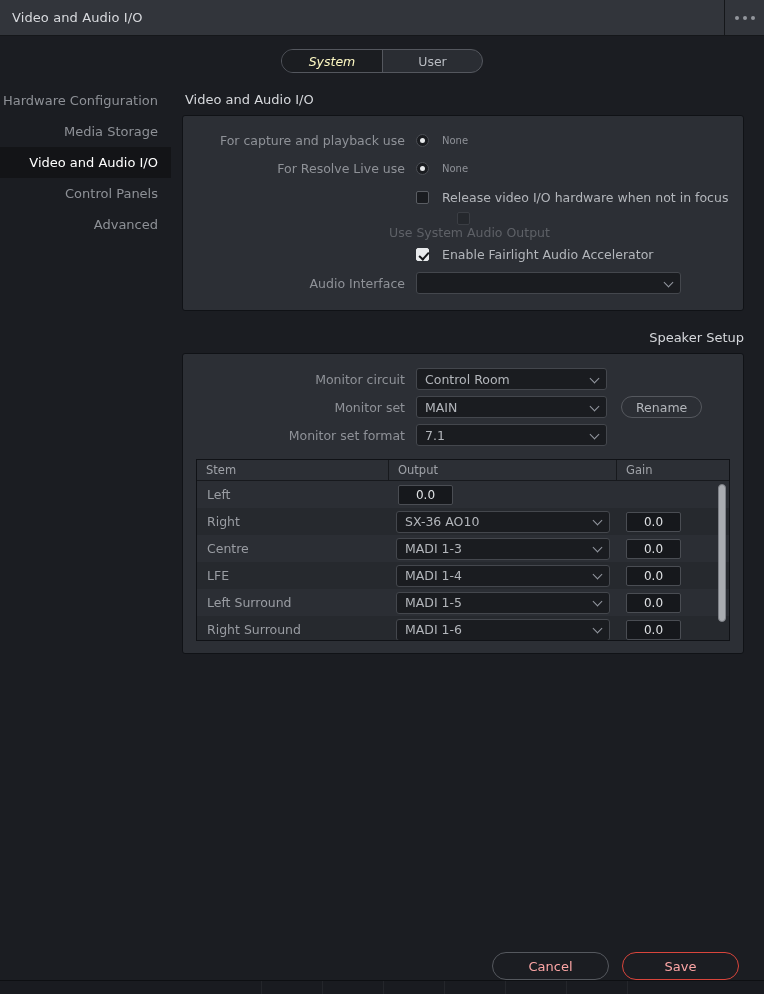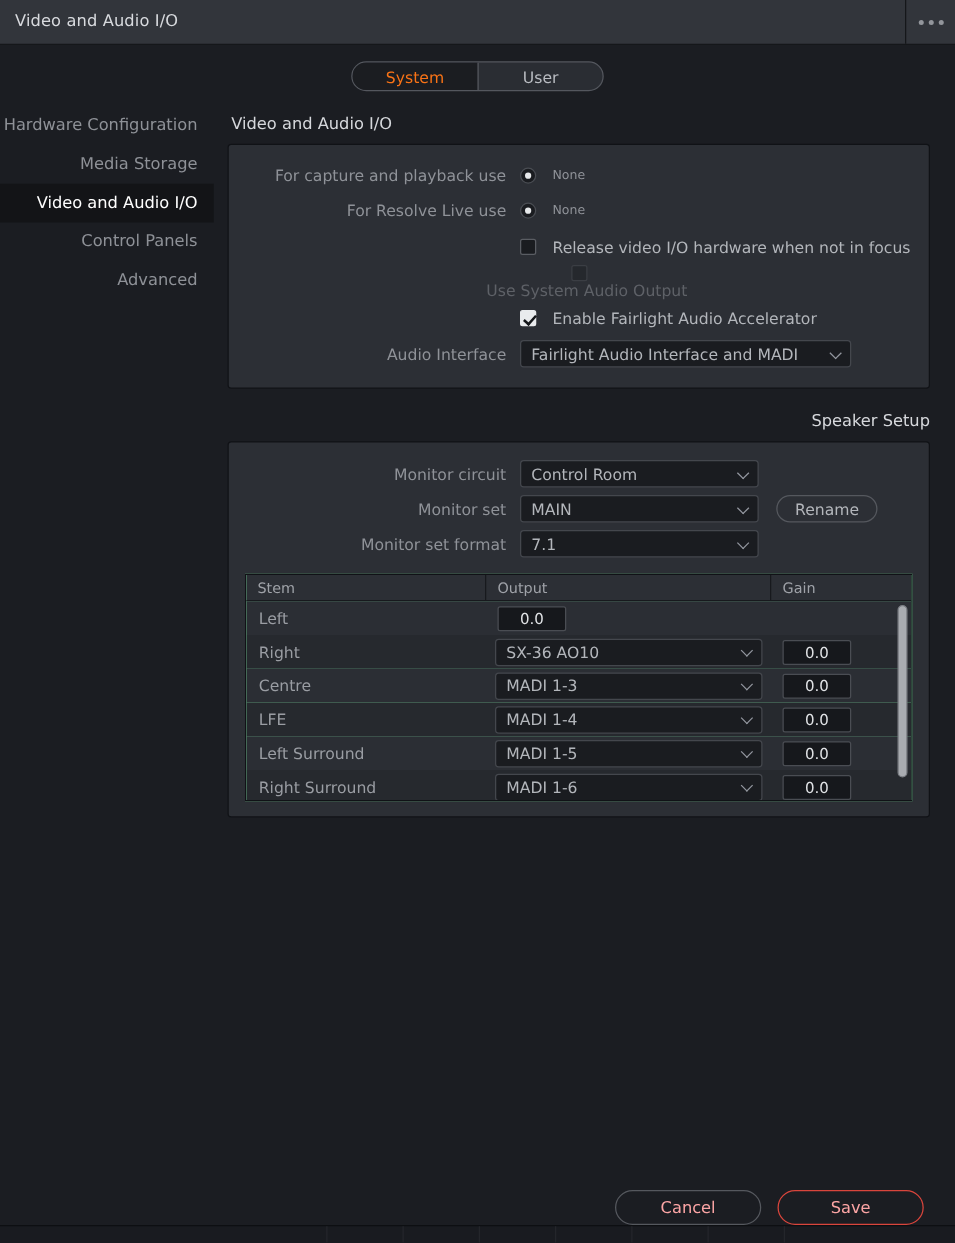--- a/index.html
+++ b/index.html
@@ -36,21 +36,21 @@
   .seg {
     display: flex; height: 24px;
     border: 1px solid #54575e; border-radius: 12px; overflow: hidden;
     background: #2a2d33;
   }
   .seg-btn {
     width: 100px; height: 100%;
     display: flex; align-items: center; justify-content: center;
     font-size: 12.5px; color: #b9bcc2; background: transparent;
   }
-  .seg-btn.active { background: #1b1d21; color: #f97316; }
+  .seg-btn.active { background: #1b1d21; color: #fef9c3; font-style: italic; }
   .seg-btn:not(.active) { border-left: 1px solid #54575e; }
 
   
   .sidebar {
     position: absolute; left: 0; top: 85px; width: 171px;
   }
   .side-item {
     height: 31px; display: flex; align-items: center; justify-content: flex-end;
     padding-right: 13px; font-size: 13px; color: #8e9197;
   }
@@ -126,21 +126,21 @@
     height: 22px; padding: 0 14px; border-radius: 11px;
     border: 1px solid #55585e; background: transparent;
     display: flex; align-items: center; justify-content: center;
     font-size: 12.5px; color: #b3b6bb; margin-left: 14px;
   }
 
   
   .tbl-wrap {
     margin: 10px 13px 0 13px; height: 182px;
     border: 1px solid #101216;
-    background: #86efac;
+    background: #f0abfc;
     position: relative; overflow: hidden;
   }
   .thead {
     display: flex; height: 21px; background: #2c2f35;
     border-bottom: 1px solid #17191d;
   }
   .th {
     font-size: 11.5px; color: #9fa2a8;
     display: flex; align-items: center; padding-left: 9px;
   }
@@ -251,21 +251,20 @@
 
     <div class="prow" style="height:28px;">
       <div class="plabel"></div>
       <div class="cbox checked"></div>
       <div class="clabel">Enable Fairlight Audio Accelerator</div>
     </div>
 
     <div class="prow" style="height:30px;">
       <div class="plabel">Audio Interface</div>
       <div class="dd" style="width:265px;">
-        <span class="dd-text">Fairlight Audio Interface and MADI</span>
         <span class="chev"></span>
       </div>
     </div>
   </div>
 
   <div class="section-title" style="margin-top:19px;text-align:right;">Speaker Setup</div>
   <div class="panel" style="padding:11px 0 12px 0;">
 
     <div class="srow">
       <div class="slabel">Monitor circuit</div>

